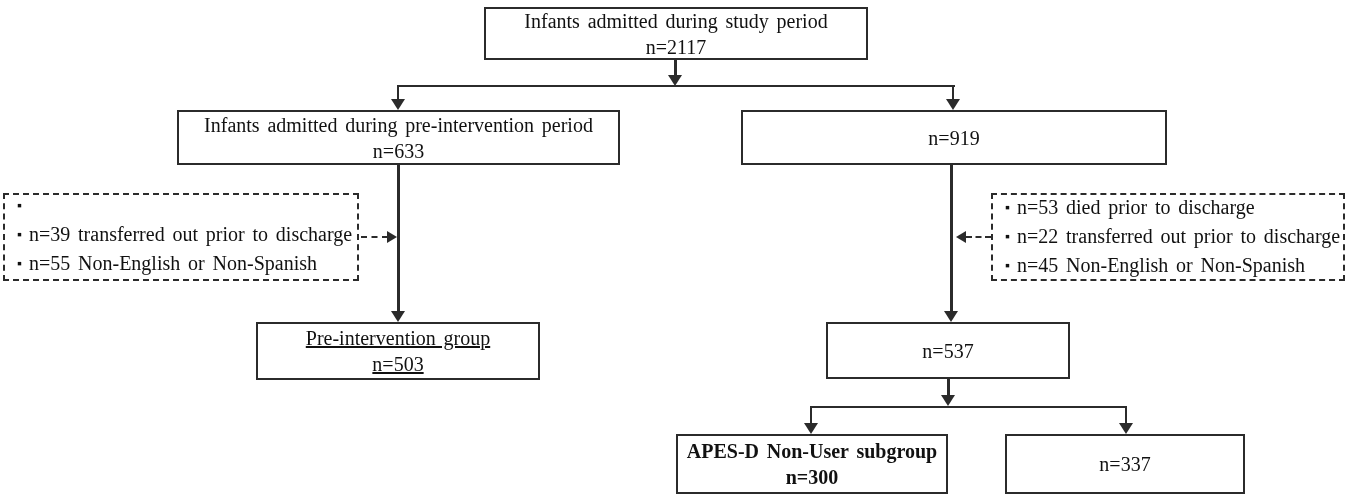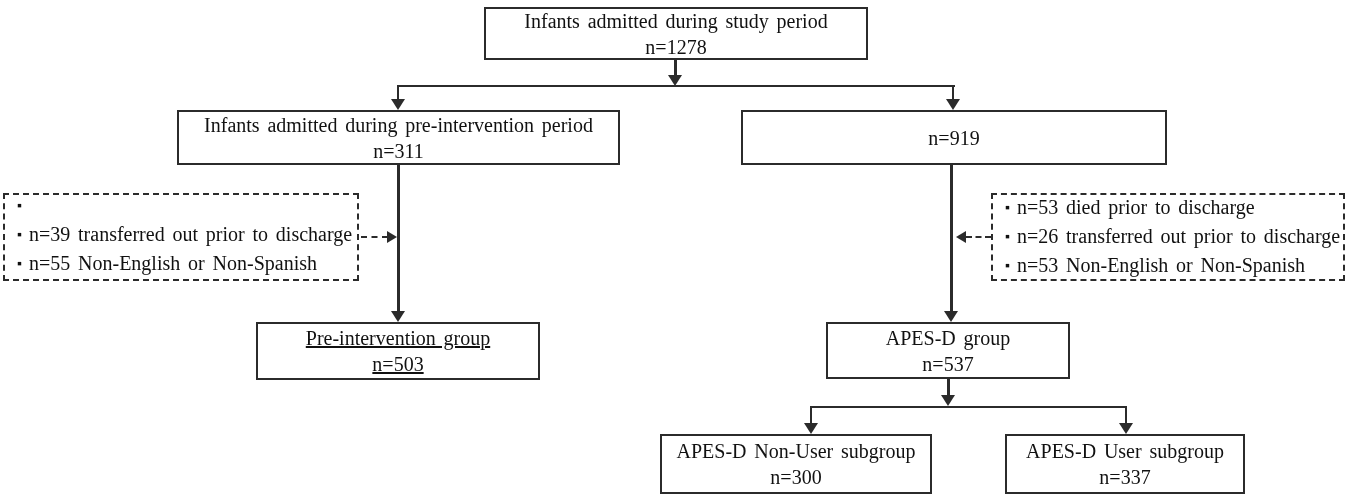--- a/index.html
+++ b/index.html
@@ -87,44 +87,44 @@
   }
 
   
   #n-study      { left: 484px;  top: 7px;   width: 384px; height: 53px; }
   #n-pre-period { left: 177px;  top: 110px; width: 443px; height: 55px; }
   #n-int-period { left: 741px;  top: 110px; width: 426px; height: 55px; }
   #n-pre-excl   { left: 3px;    top: 193px; width: 356px; height: 88px; }
   #n-int-excl   { left: 991px;  top: 193px; width: 354px; height: 88px; }
   #n-pre-group  { left: 256px;  top: 322px; width: 284px; height: 58px; text-decoration: underline; }
   #n-apesd      { left: 826px;  top: 322px; width: 244px; height: 57px; }
-  #n-nonuser    { left: 660px;  top: 434px; width: 272px; height: 60px; }
+  #n-nonuser    { left: 676px;  top: 434px; width: 272px; height: 60px; font-weight: bold; }
   #n-user       { left: 1005px; top: 434px; width: 240px; height: 60px; }
 </style>
 </head>
 <body>
 
 <div class="canvas">
 
   <div class="box" id="n-study">
     <div>Infants admitted during study period</div>
-    <div>n=1278</div>
+    <div>n=2117</div>
   </div>
 
   <div class="vline" style="left:674px; top:60px; width:3px; height:16px;"></div>
   <div class="arr-down" style="left:668px; top:75px;"></div>
   <div class="hline" style="left:397px; top:85px; width:558px; height:2px;"></div>
   <div class="vline" style="left:397px; top:87px; width:2px; height:13px;"></div>
   <div class="arr-down" style="left:391px; top:99px;"></div>
   <div class="vline" style="left:952px; top:87px; width:2px; height:13px;"></div>
   <div class="arr-down" style="left:946px; top:99px;"></div>
 
   <div class="box" id="n-pre-period">
     <div>Infants admitted during pre-intervention period</div>
-    <div>n=311</div>
+    <div>n=633</div>
   </div>
   <div class="box" id="n-int-period">
     <div>n=919</div>
   </div>
 
   <div class="vline" style="left:397px; top:165px; width:3px; height:147px;"></div>
   <div class="arr-down" style="left:391px; top:311px;"></div>
   <div class="vline" style="left:950px; top:165px; width:3px; height:147px;"></div>
   <div class="arr-down" style="left:944px; top:311px;"></div>
 
@@ -141,52 +141,50 @@
       <span>n=55 Non-English or Non-Spanish</span>
     </div>
   </div>
   <div class="box dashed" id="n-int-excl">
     <div class="excl-row">
       <span class="bullet">▪</span>
       <span>n=53 died prior to discharge</span>
     </div>
     <div class="excl-row">
       <span class="bullet">▪</span>
-      <span>n=26 transferred out prior to discharge</span>
+      <span>n=22 transferred out prior to discharge</span>
     </div>
     <div class="excl-row">
       <span class="bullet">▪</span>
-      <span>n=53 Non-English or Non-Spanish</span>
+      <span>n=45 Non-English or Non-Spanish</span>
     </div>
   </div>
 
   <div class="dash-h" style="left:361px; top:236px; width:27px;"></div>
   <div class="arr-right" style="left:387px; top:231px;"></div>
   <div class="dash-h" style="left:966px; top:236px; width:25px;"></div>
   <div class="arr-left" style="left:956px; top:231px;"></div>
 
   <div class="box" id="n-pre-group">
     <div>Pre-intervention group</div>
     <div>n=503</div>
   </div>
   <div class="box" id="n-apesd">
-    <div>APES-D group</div>
     <div>n=537</div>
   </div>
 
   <div class="vline" style="left:947px; top:379px; width:3px; height:17px;"></div>
   <div class="arr-down" style="left:941px; top:395px;"></div>
   <div class="hline" style="left:810px; top:406px; width:317px; height:2px;"></div>
   <div class="vline" style="left:810px; top:408px; width:2px; height:15px;"></div>
   <div class="arr-down" style="left:804px; top:423px;"></div>
   <div class="vline" style="left:1125px; top:408px; width:2px; height:15px;"></div>
   <div class="arr-down" style="left:1119px; top:423px;"></div>
 
   <div class="box" id="n-nonuser">
     <div>APES-D Non-User subgroup</div>
     <div>n=300</div>
   </div>
   <div class="box" id="n-user">
-    <div>APES-D User subgroup</div>
     <div>n=337</div>
   </div>
 
 </div>
 
 </body></html>

